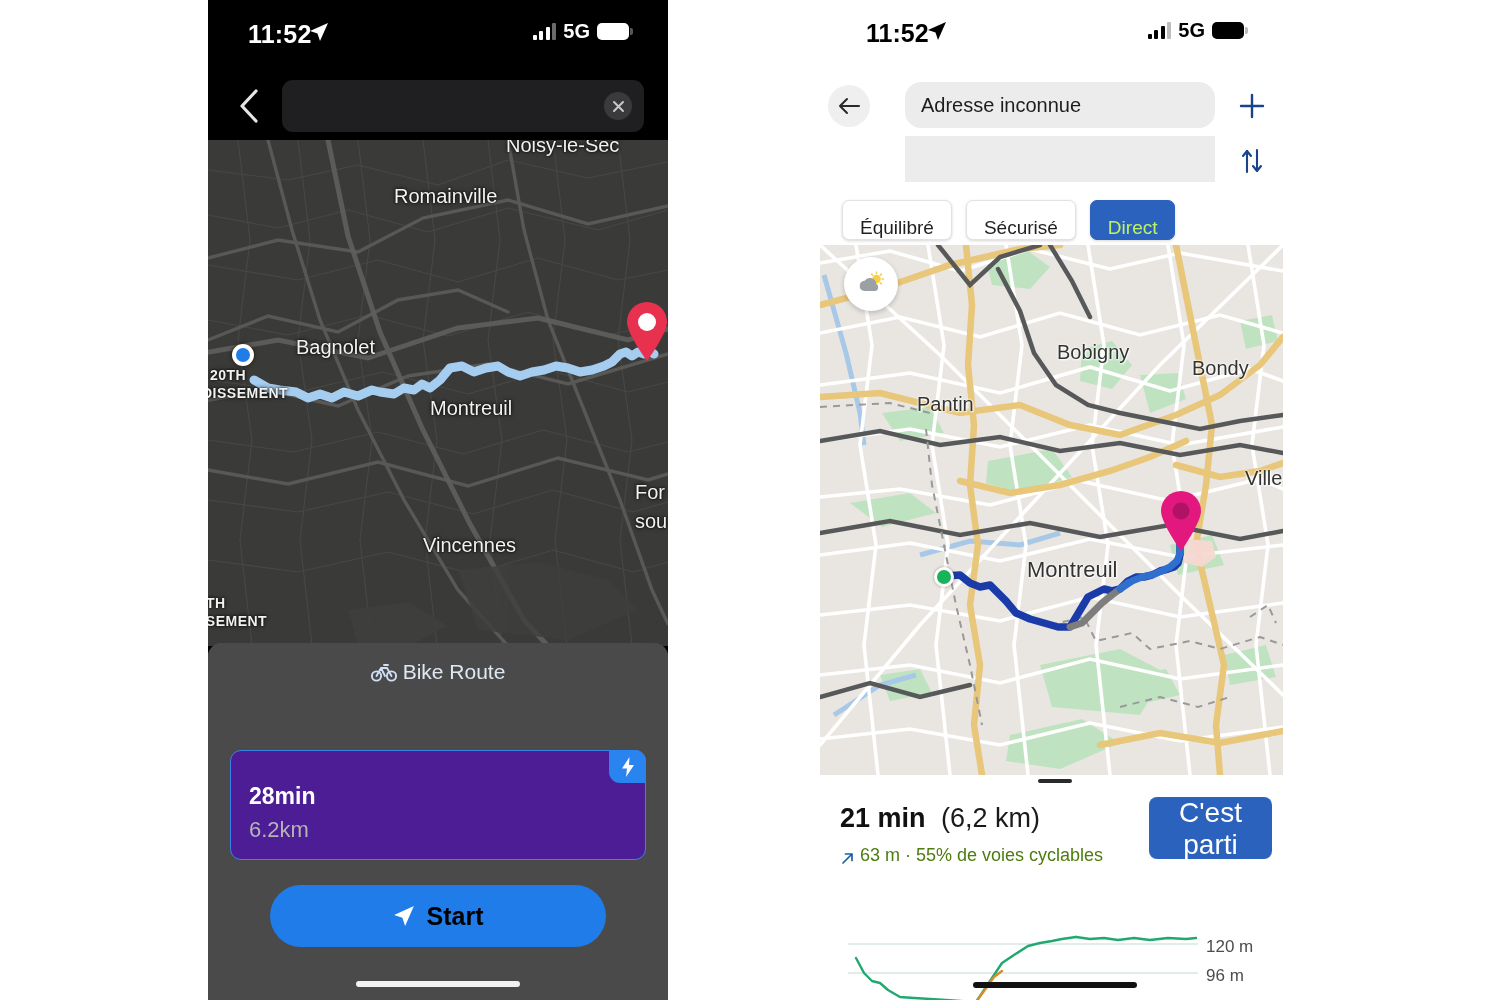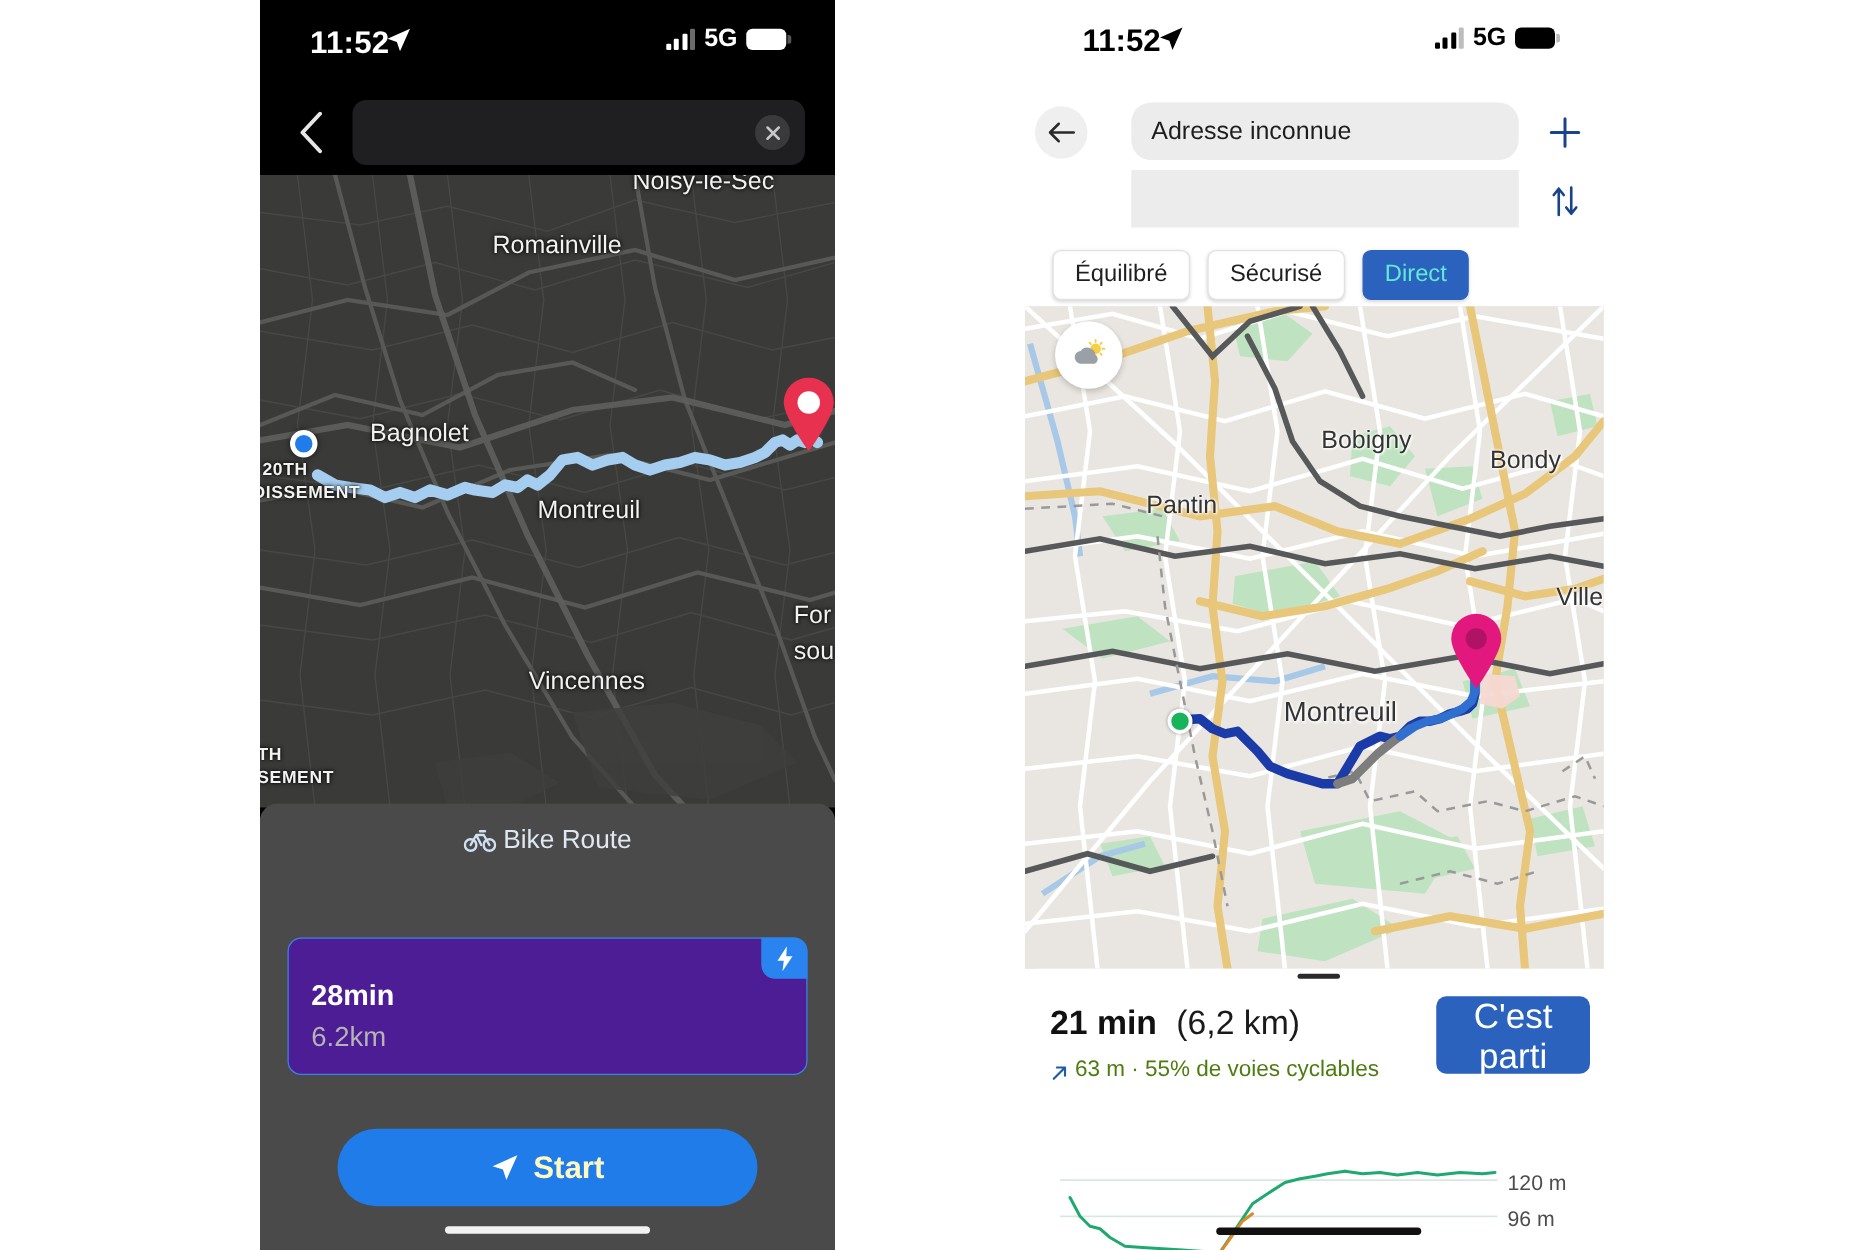--- a/index.html
+++ b/index.html
@@ -92,24 +92,24 @@
     border: 1.5px solid #3b82e8; border-radius: 11px; background: #4c1d95;
   }
   .bolt-badge {
     position: absolute; right: -1px; top: -1px; width: 37px; height: 33px;
     background: #2a84f0; border-radius: 0 11px 0 11px;
     display: flex; align-items: center; justify-content: center;
   }
   .rc-time { position: absolute; left: 18px; top: 32px; font-size: 23px; font-weight: bold; color: #fff; }
   .rc-dist { position: absolute; left: 18px; top: 66px; font-size: 22px; color: #b4b4b4; }
   .start-btn {
-    position: absolute; left: 62px; top: 260px; width: 336px; height: 62px;
+    position: absolute; left: 62px; top: 242px; width: 336px; height: 62px;
     background: #1f7ce8; border-radius: 31px; border: none;
     display: flex; align-items: center; justify-content: center; gap: 12px;
-    color: #fef9c3; font-size: 25px; font-weight: bold; cursor: pointer;
+    color: #000000; font-size: 25px; font-weight: bold; cursor: pointer;
     font-family: "Liberation Sans", sans-serif;
   }
   .home-indicator-dark {
     position: absolute; left: 50%; transform: translateX(-50%); bottom: 13px;
     width: 164px; height: 6px; border-radius: 3px; background: #f2f2f2;
   }
 
   
   .phone-right {
     position: absolute; left: 820px; top: 0; width: 470px; height: 1000px;
@@ -137,24 +137,24 @@
   }
   .addr-field.one { top: 12px; border-radius: 16px; }
   .addr-field.two { top: 66px; }
   .icon-plus { position: absolute; left: 418px; top: 22px; }
   .icon-swap { position: absolute; left: 418px; top: 77px; }
 
   .chips { position: absolute; left: 22px; top: 200px; display: flex; gap: 14px; }
   .chip {
     height: 40px; padding: 0 17px; border-radius: 7px; background: #fff;
     border: 1px solid #e2e2e2; box-shadow: 0 1px 3px rgba(0,0,0,.16);
-    display: flex; align-items: center; font-size: 19px; color: #1f1f1f;
+    display: flex; align-items: flex-end; font-size: 19px; color: #1f1f1f;
     cursor: pointer;
   }
-  .chip.selected { background: #2b62bd; color: #5eead4; border-color: #2b62bd; }
+  .chip.selected { background: #2b62bd; color: #bef264; border-color: #2b62bd; }
 
   .map-light {
     position: absolute; left: 0; top: 245px; width: 463px; height: 530px;
     background: #e9e6e1; overflow: hidden;
   }
   .weather-btn {
     position: absolute; left: 24px; top: 12px; width: 54px; height: 54px;
     border-radius: 50%; background: #fff; box-shadow: 0 2px 5px rgba(0,0,0,.2);
     display: flex; align-items: center; justify-content: center;
   }

